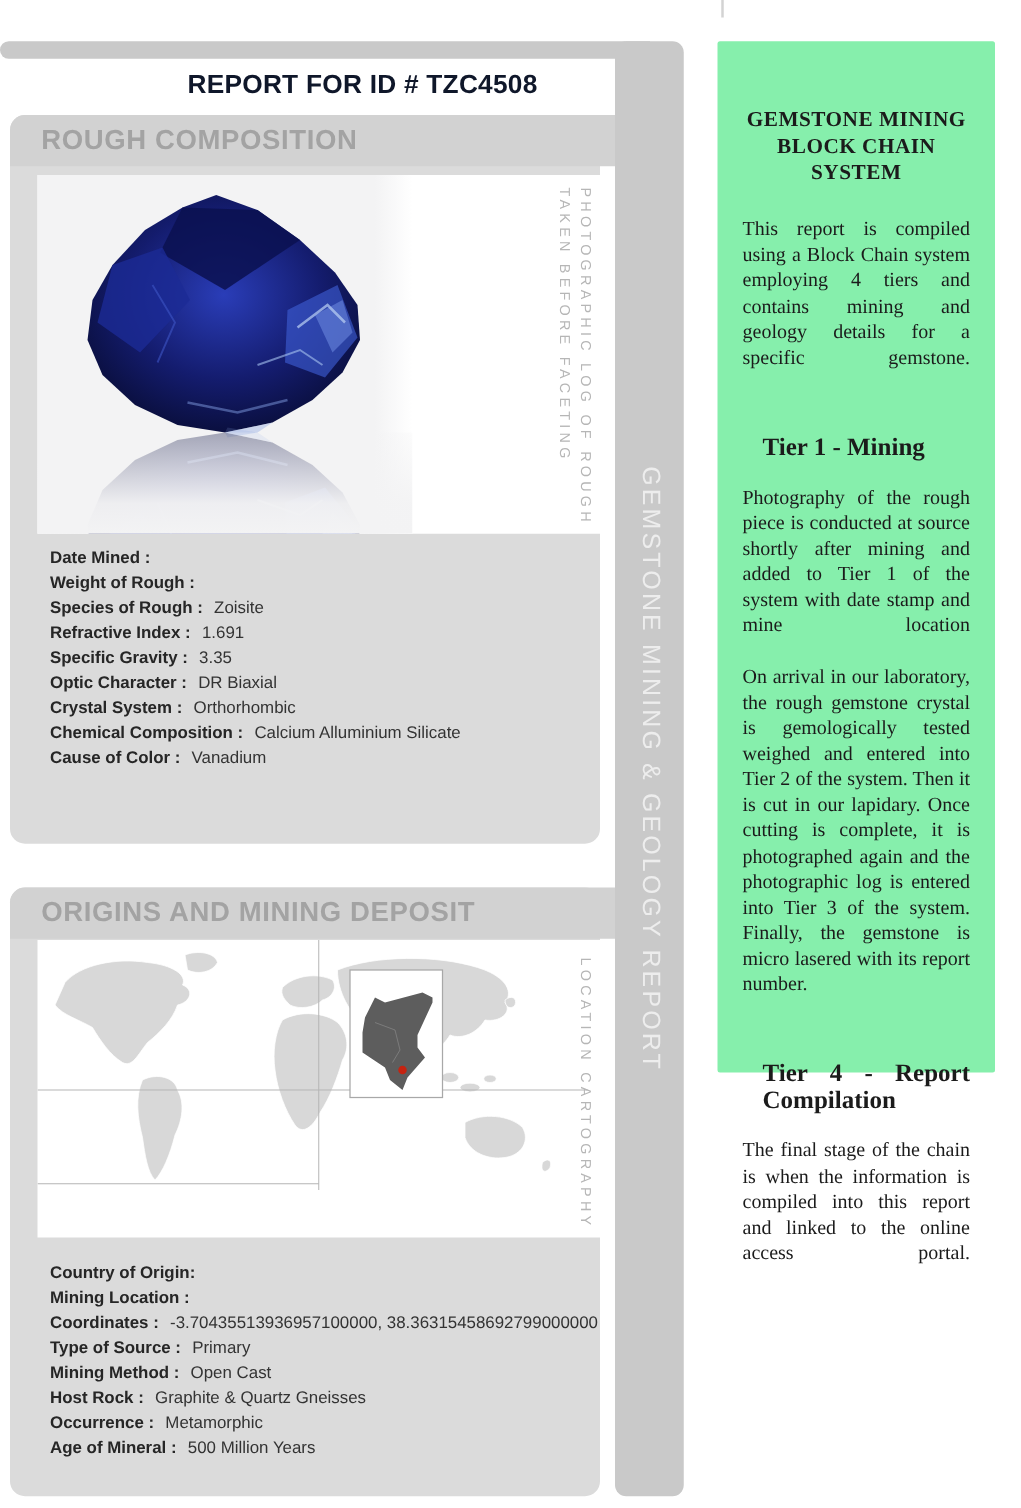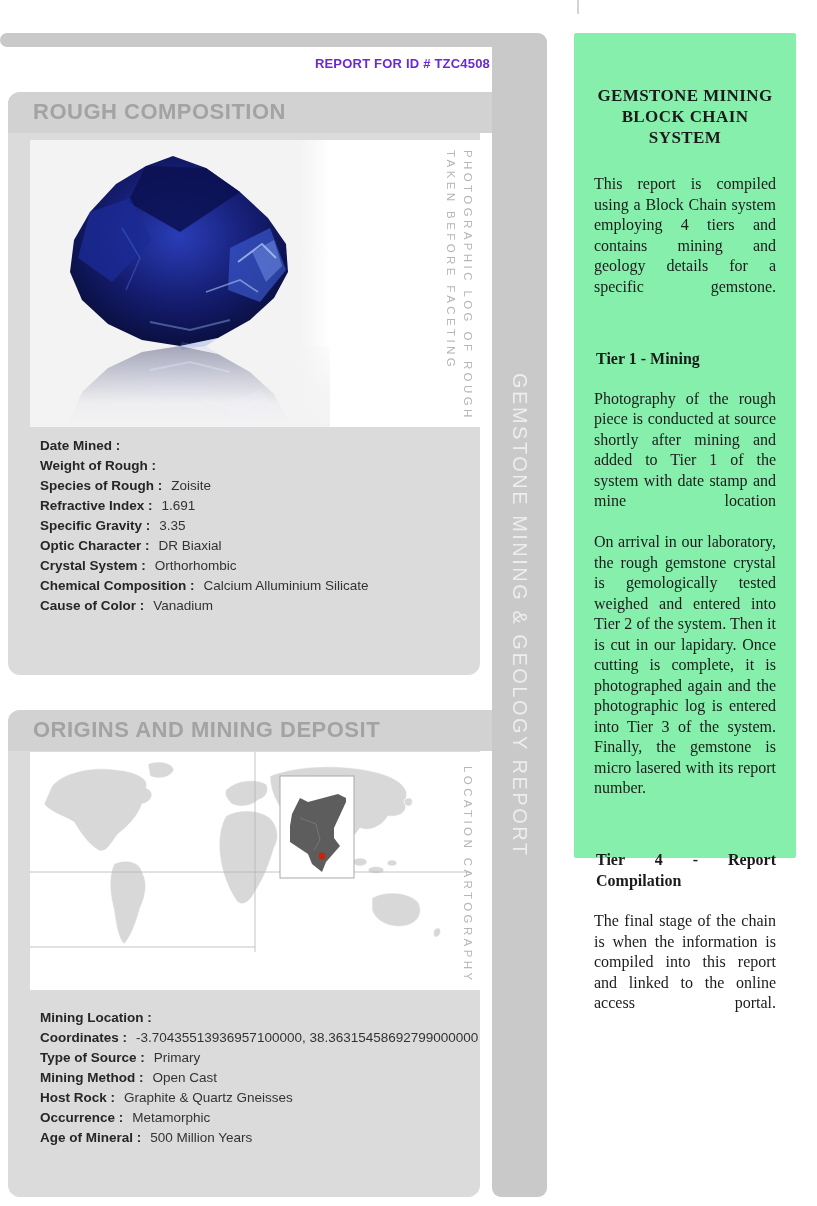--- a/index.html
+++ b/index.html
@@ -3,22 +3,22 @@
 <meta charset="utf-8">
 <style>
   html,body{margin:0;padding:0;background:#fff;}
   body{width:817px;height:1206px;position:relative;overflow:hidden;
        font-family:"Liberation Sans",sans-serif;}
   .abs{position:absolute;}
 
   
   .top-divider{left:577px;top:0;width:2px;height:14px;background:#d3d3d3;}
   .topbar{left:0;top:33px;width:520px;height:14px;background:#c9c9c9;border-radius:7px 0 0 7px;}
-  .report-title{left:150px;top:56px;width:340px;text-align:right;
-    font-size:13px;font-weight:bold;color:#6d28d9;letter-spacing:0.2px;}
+  .report-title{left:150px;top:56px;width:340px;text-align:left;
+    font-size:21px;font-weight:bold;color:#0f172a;letter-spacing:0.2px;}
 
   
   .banner{left:492px;top:33px;width:55px;height:1164px;background:#c9c9c9;border-radius:9px;}
   .banner-text{position:absolute;inset:0;display:flex;align-items:center;justify-content:center;
     writing-mode:vertical-rl;font-size:20px;letter-spacing:2.5px;color:#ededed;white-space:nowrap;}
 
   
   .card{left:8px;width:472px;background:#dbdbdb;border-radius:12px;}
   .card-rough{top:92px;height:583px;}
   .card-origins{top:710px;height:487px;}
@@ -42,22 +42,22 @@
   .row{height:20px;line-height:20px;white-space:nowrap;}
   .lbl{font-weight:bold;color:#262626;}
   .val{margin-left:9px;color:#333;}
 
   
   .sidebar{left:574px;top:33px;width:222px;height:825px;background:#86efac;border-radius:2px;
     font-family:"Liberation Serif",serif;color:#1b1b1b;}
   .sidebar-inner{padding:52px 20px 0 20px;}
   .sb-heading{text-align:center;font-weight:bold;font-size:17px;line-height:21px;
     letter-spacing:0.4px;margin:0 0 26px 0;}
-  .sb-h{font-weight:bold;font-size:16px;line-height:21px;text-align:justify;
-    text-justify:inter-character;margin:30px 0 20px 2px;font-family:Liberation Serif, serif;}
+  .sb-h{font-weight:bold;font-size:20px;line-height:21px;text-align:justify;
+    text-justify:inter-character;margin:30px 0 20px 16px;font-family:Liberation Serif, serif;}
   .sb-p{font-size:16px;line-height:20.5px;text-align:justify;margin:0;}
   .sb-p::after{content:"";display:inline-block;width:100%;}
 </style>
 </head>
 <body>
 
 <div class="abs top-divider"></div>
 <div class="abs topbar"></div>
 <div class="abs report-title">REPORT FOR ID # TZC4508</div>
 
@@ -147,20 +147,21 @@
         <g transform="translate(256,36)">
           <path d="M6,26 L14,10 L22,14 L52,6 L60,10 L60,14 L48,40 L48,50 L54,58 L40,74 L36,84 L26,76 L22,66 L4,54 L4,38 Z" fill="#5d5d5d"></path>
           <path d="M14,30 L30,36 L34,52 L28,62" fill="none" stroke="#ffffff" stroke-width="0.6" opacity="0.25"></path>
           <circle cx="36" cy="68" r="3.4" fill="#c62310"></circle>
         </g>
       </g>
     </svg>
     <div class="vcaption">LOCATION CARTOGRAPHY</div>
   </div>
   <div class="fields">
+    <div class="row"><span class="lbl">Country of Origin:</span><span class="val"></span></div>
     <div class="row"><span class="lbl">Mining Location :</span><span class="val"></span></div>
     <div class="row"><span class="lbl">Coordinates :</span><span class="val">-3.70435513936957100000,  38.36315458692799000000</span></div>
     <div class="row"><span class="lbl">Type of Source :</span><span class="val">Primary</span></div>
     <div class="row"><span class="lbl">Mining Method :</span><span class="val">Open Cast</span></div>
     <div class="row"><span class="lbl">Host Rock :</span><span class="val">Graphite &amp; Quartz Gneisses</span></div>
     <div class="row"><span class="lbl">Occurrence :</span><span class="val">Metamorphic</span></div>
     <div class="row"><span class="lbl">Age of Mineral :</span><span class="val">500 Million Years</span></div>
   </div>
 </section>
 

